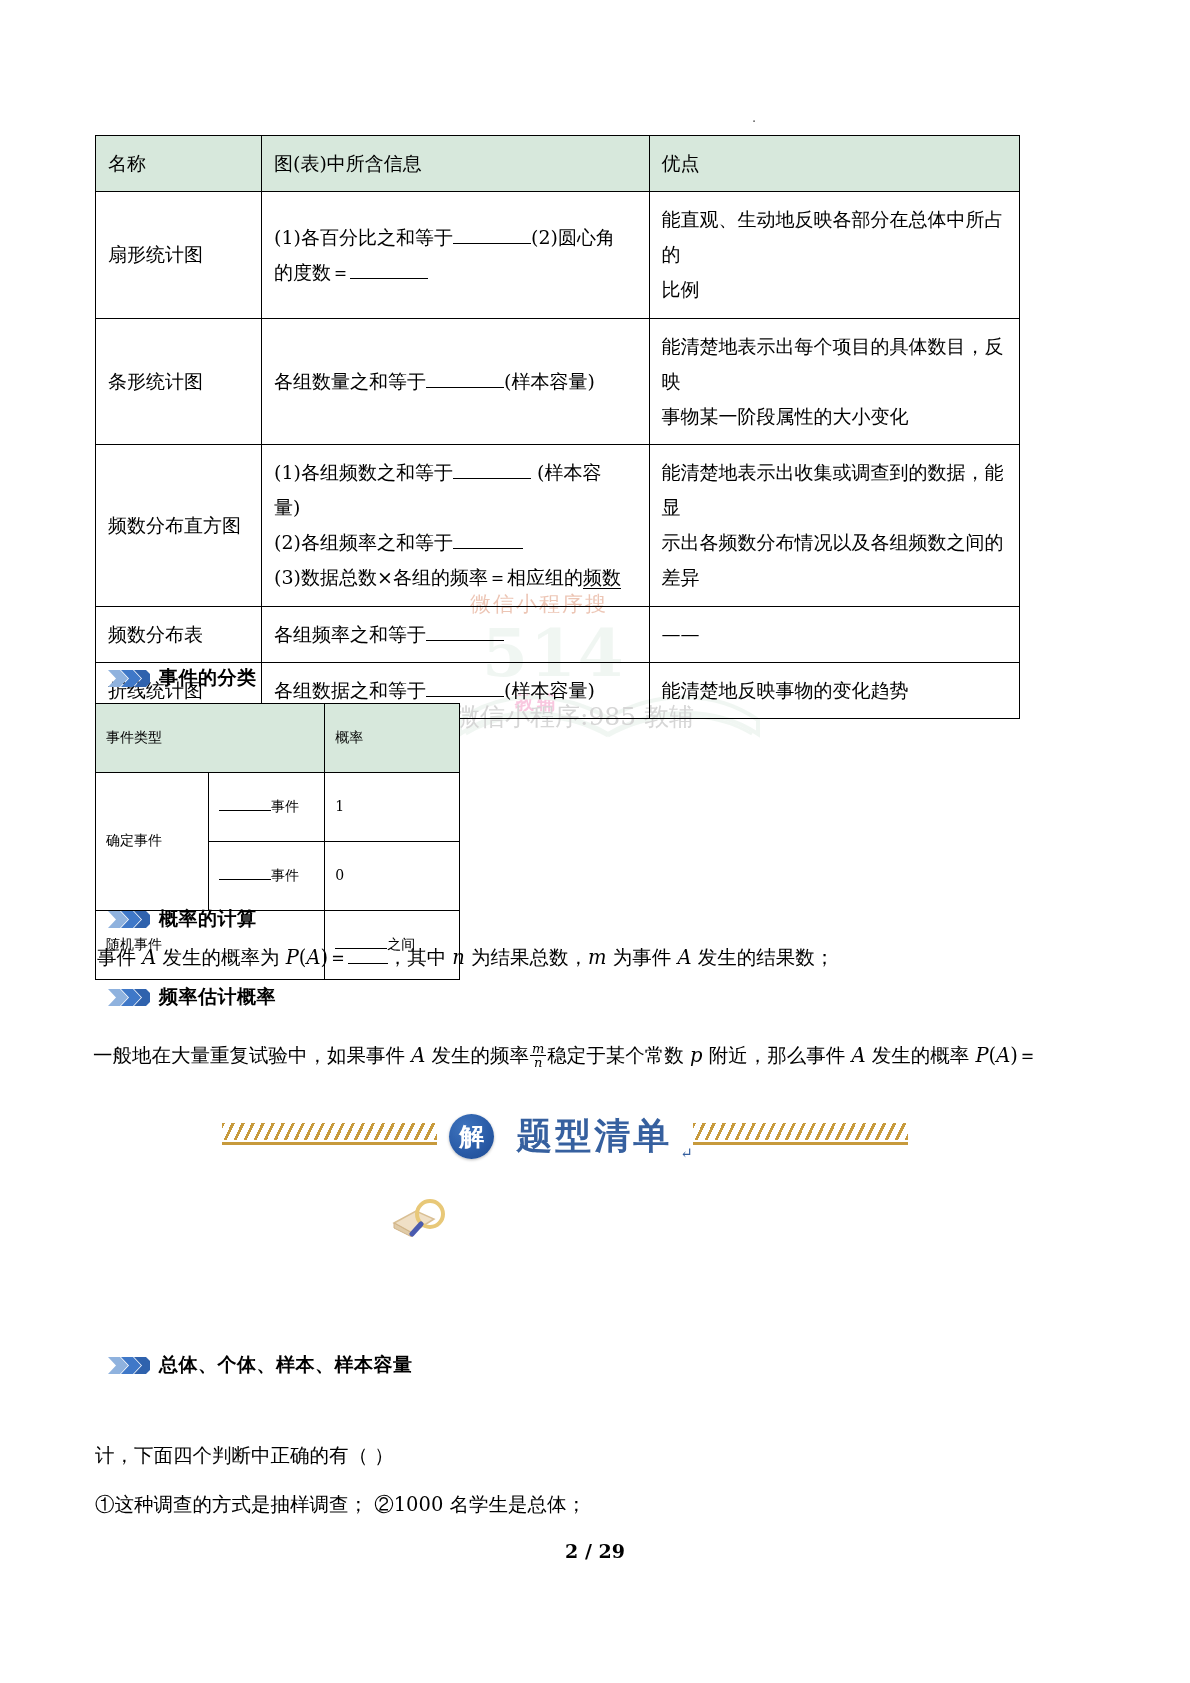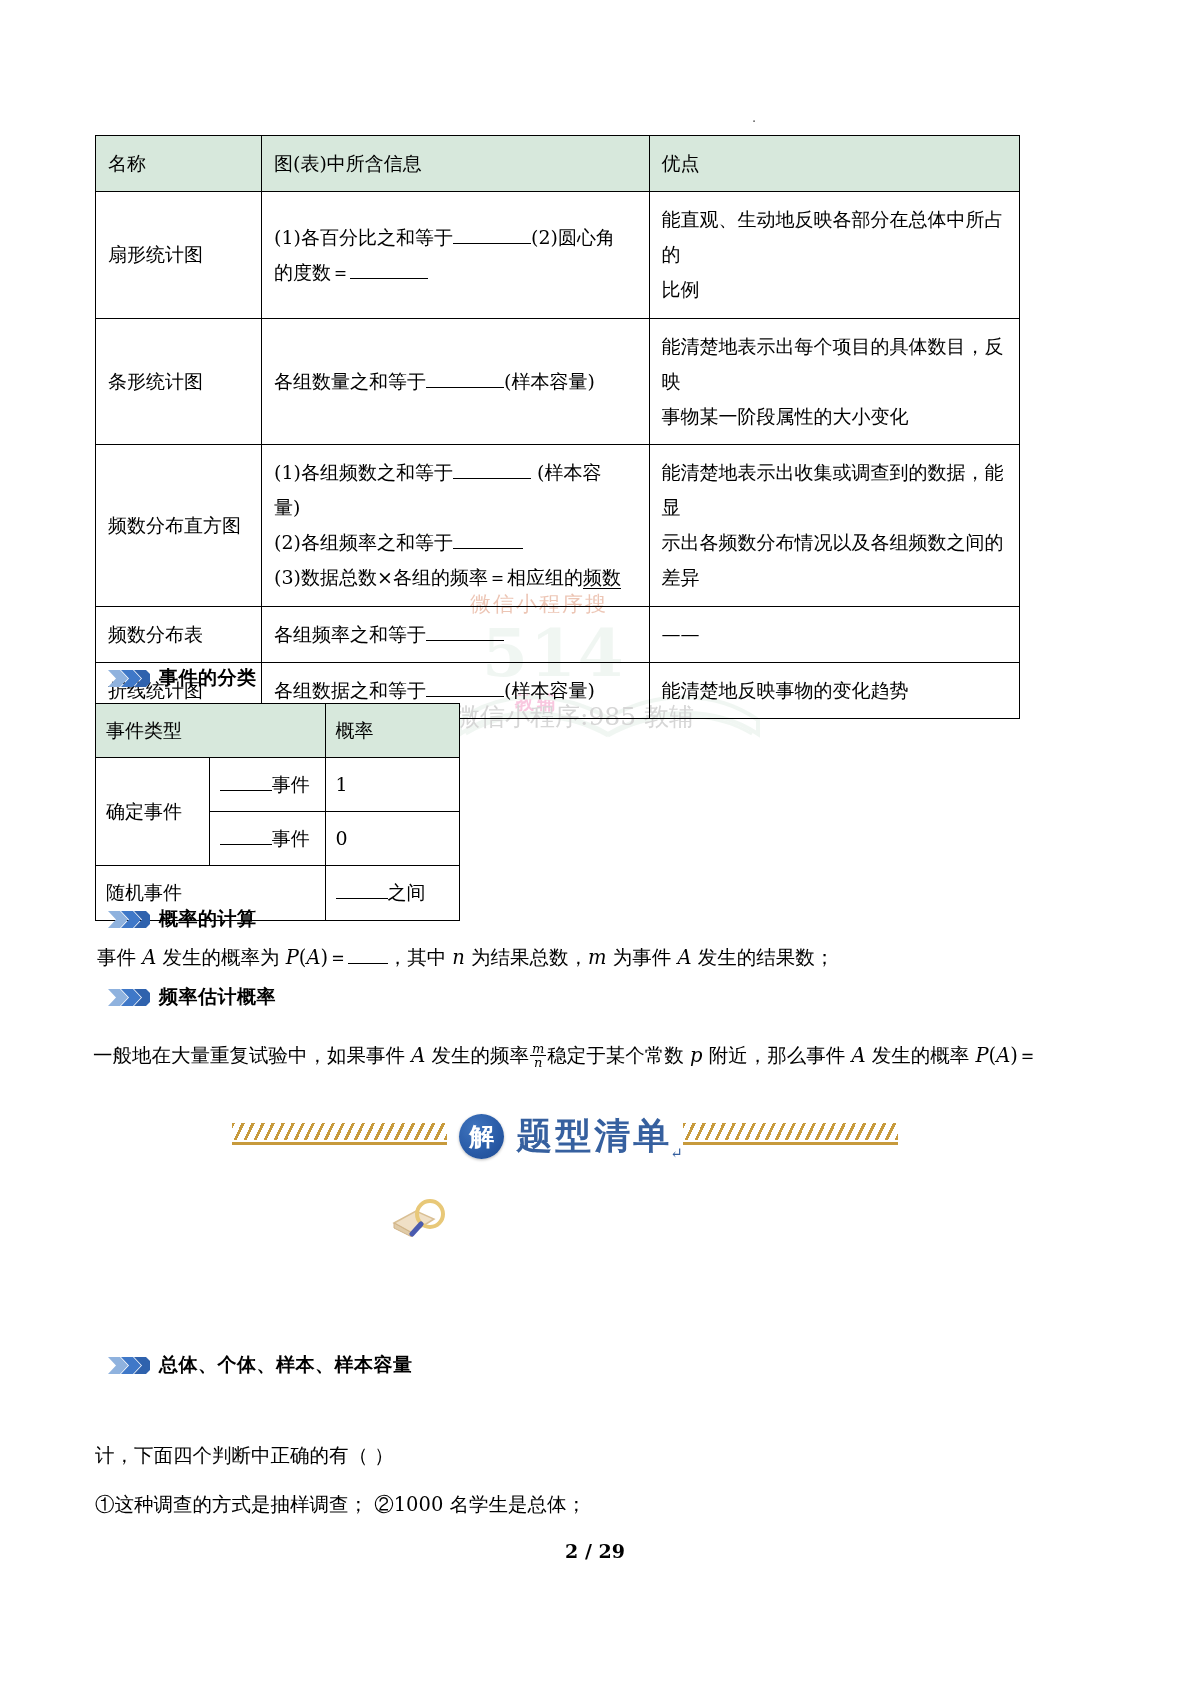--- a/index.html
+++ b/index.html
@@ -130,21 +130,21 @@
   .blank-md { width: 70px; }
   .blank-sm { width: 52px; }
   .blank-xs { width: 40px; }
   .ul-under { border-bottom: 1px solid #000; }
 
   #table-event-types {
     left: 95px;
     top: 703px;
     width: 365px;
   }
-  #table-event-types td { padding: 9px 10px; font-size: 19px; }
+  #table-event-types td { padding: 21px 10px; font-size: 14px; }
   .ev-col1 { width: 110px; }
   .ev-col2 { width: 105px; }
   .ev-col3 { width: 128px; }
 
   
   .sec-head {
     position: absolute;
     z-index: 2;
     display: flex;
     align-items: center;
@@ -232,21 +232,21 @@
     margin: 0 12px;
     flex: none;
     box-shadow: 0 1px 3px rgba(0,0,0,0.28);
   }
   .banner-words {
     font-size: 36px;
     font-weight: bold;
     color: #36609f;
     font-family: "DejaVu Serif", "Liberation Serif", serif;
     letter-spacing: 3px;
-    margin: 0 0;
+    margin: 0 10px;
     white-space: nowrap;
   }
   .pilcrow {
     color: #36609f;
     font-size: 15px;
     margin-left: -2px;
     align-self: flex-end;
     margin-bottom: 10px;
   }
 

